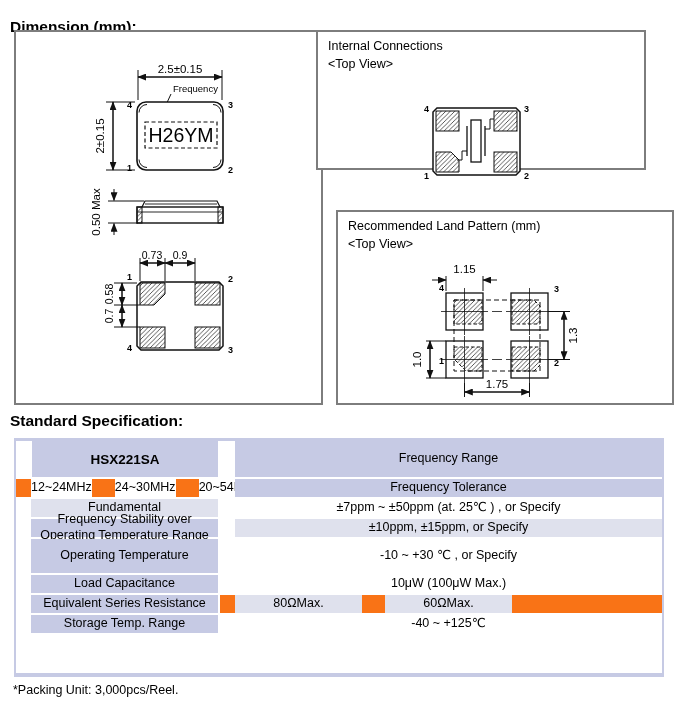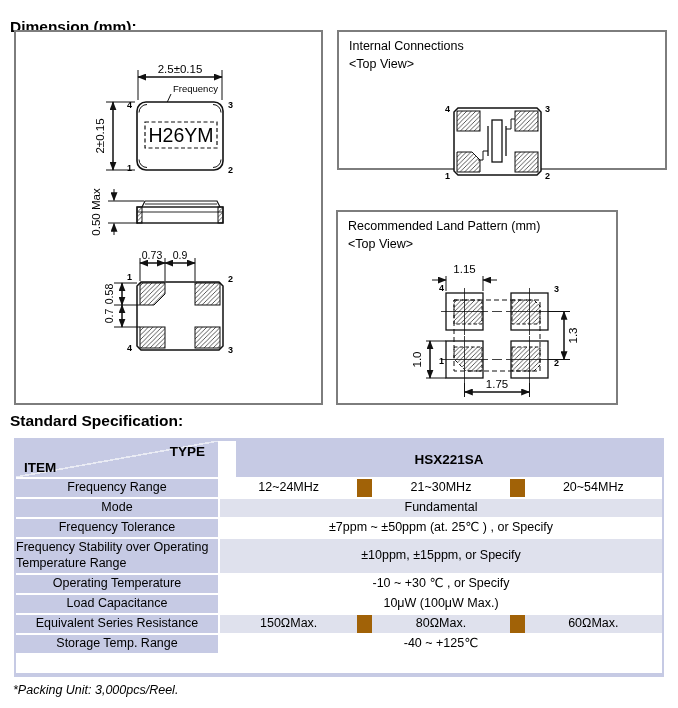--- a/index.html
+++ b/index.html
@@ -3,51 +3,51 @@
 <meta charset="utf-8">
 <style>
   html,body { margin:0; padding:0; }
   body {
     width:678px; height:708px; background:#fff; position:relative;
     font-family:"Liberation Sans","DejaVu Sans",sans-serif; color:#000;
   }
   .sec-title { position:absolute; left:10px; font-size:15.5px; font-weight:bold; }
   .box { position:absolute; border:2px solid #7d7d7d; background:#fff; box-sizing:border-box; }
   .left-box { left:14px; top:30px; width:309px; height:375px; }
-  .panel-a  { left:337px; top:30px; width:330px; height:140px; }
-  .panel-b  { left:336px; top:210px; width:282px; height:195px; }
+  .panel-a  { left:316px; top:30px; width:330px; height:140px; }
+  .panel-b  { left:336px; top:210px; width:338px; height:195px; }
   .box svg { position:absolute; left:0; top:0; }
   .panel-title { position:absolute; left:10px; top:5px; font-size:12.5px; line-height:1.45; z-index:2; }
   svg text { fill:#000; font-family:"Liberation Sans","DejaVu Sans",sans-serif; }
   .dim  { font-size:11.5px; }
   .dims { font-size:10.5px; }
   .pin  { font-size:9px; font-weight:bold; }
   .mark { font-size:19.5px; }
   .freq { font-size:9.5px; }
 
   .spec-wrap { position:absolute; left:14px; top:438px; width:650px; box-sizing:border-box;
                background:#c6cae4; padding:3px 2px 4px 2px; }
   .spec-grid { display:grid; grid-template-columns:202px 1fr;
                grid-template-rows:36px 18px 18px 18px 34px 18px 18px 18px 18px 18px;
                gap:2px; background:#fff; }
   .cell { display:flex; align-items:center; justify-content:center;
-          font-size:12.5px; line-height:1.25; }
+          font-size:12.5px; text-align:center; line-height:1.25;margin-left:15px; }
   .item { background:#c6cae4; }
   .vw { background:#ffffff; }
   .vs { background:#dfe1ed; }
-  .vmulti { display:grid; grid-template-columns:1fr 1fr 1fr; gap:15px; background:#a16207; }
+  .vmulti { display:grid; grid-template-columns:1fr 1fr 1fr; gap:8px; background:#f97316; }
   .corner { position:relative; background-color:#c6cae4;
             background-image:linear-gradient(to bottom right,
               transparent calc(50% - 0.8px), #e9ebf4 calc(50% - 0.8px),
               #e9ebf4 calc(50% + 0.8px), transparent calc(50% + 0.8px)); }
   .corner .type-lbl { position:absolute; top:3px; right:13px; font-weight:bold; font-size:13.5px; }
   .corner .item-lbl { position:absolute; bottom:2px; left:8px; font-weight:bold; font-size:13.5px; }
   .thead { background:#c6cae4; font-weight:bold; font-size:13.5px;
            display:flex; align-items:center; justify-content:center;margin-left:16px; }
-  .note { position:absolute; left:13px; top:683px; font-size:12.5px;font-style:italic; }
+  .note { position:absolute; left:13px; top:683px; font-size:12.5px; }
 </style>
 </head>
 <body>
 
 <div>
 
   <div class="sec-title" style="top:18px">Dimension (mm):</div>
 
   <div class="box left-box">
     <svg width="305" height="371" viewBox="0 0 305 371">
@@ -210,52 +210,46 @@
       <text class="pin" x="216" y="80">3</text>
       <text class="pin" x="106" y="152" text-anchor="end">1</text>
       <text class="pin" x="216" y="154">2</text>
     </svg>
   </div>
 
   <div class="sec-title" style="top:412px">Standard Specification:</div>
 
   <div class="spec-wrap">
     <div class="spec-grid">
-      <div class="corner">
-        <span class="type-lbl">TYPE</span>
-        <span class="item-lbl">ITEM</span>
-      </div>
       <div class="thead">HSX221SA</div>
 
       <div class="cell item">Frequency Range</div>
       <div class="vmulti">
         <div class="cell vw">12~24MHz</div>
-        <div class="cell vw">21~30MHz</div>
+        <div class="cell vw">24~30MHz</div>
         <div class="cell vw">20~54MHz</div>
       </div>
 
-      <div class="cell item">Mode</div>
+      <div class="cell item">Frequency Tolerance</div>
+
       <div class="cell vs">Fundamental</div>
-
-      <div class="cell item">Frequency Tolerance</div>
       <div class="cell vw">±7ppm ~ ±50ppm (at. 25℃ ) , or Specify</div>
 
       <div class="cell item">Frequency Stability over Operating Temperature Range</div>
       <div class="cell vs">±10ppm, ±15ppm, or Specify</div>
 
       <div class="cell item">Operating Temperature</div>
       <div class="cell vw">-10 ~ +30 ℃ , or Specify</div>
 
       <div class="cell item">Load Capacitance</div>
 
       <div class="cell vw">10μW (100μW Max.)</div>
 
       <div class="cell item">Equivalent Series Resistance</div>
       <div class="vmulti">
-        <div class="cell vs">150ΩMax.</div>
         <div class="cell vs">80ΩMax.</div>
         <div class="cell vs">60ΩMax.</div>
       </div>
 
       <div class="cell item">Storage Temp. Range</div>
       <div class="cell vw">-40 ~ +125℃</div>
     </div>
   </div>
 
   <div class="note">*Packing Unit: 3,000pcs/Reel.</div>

